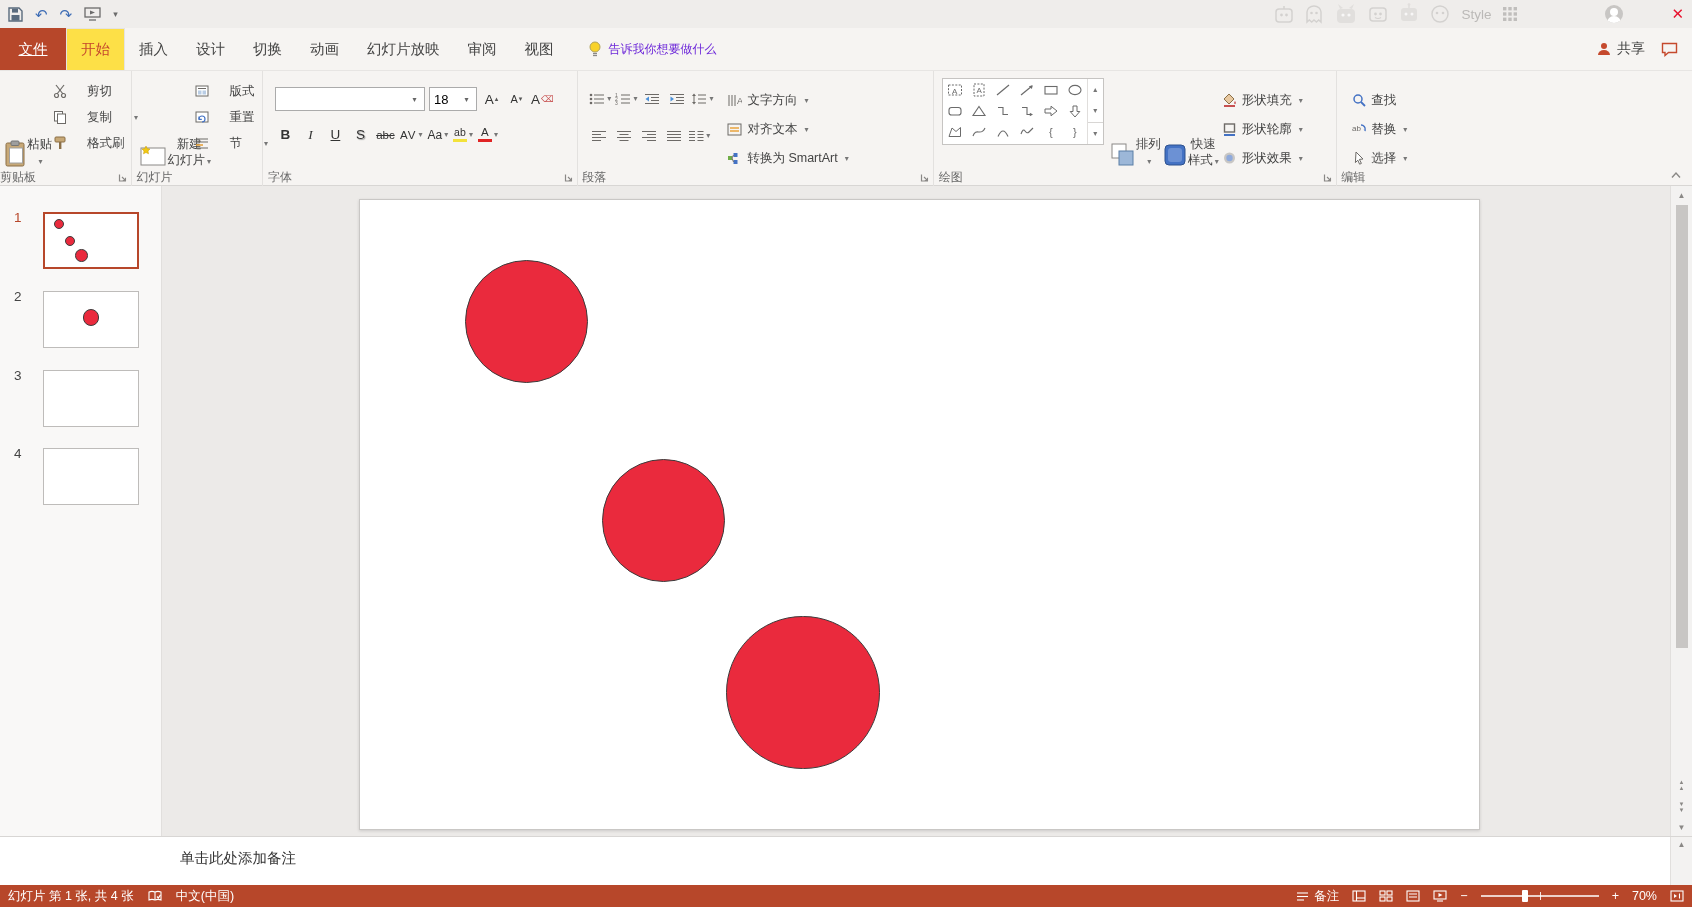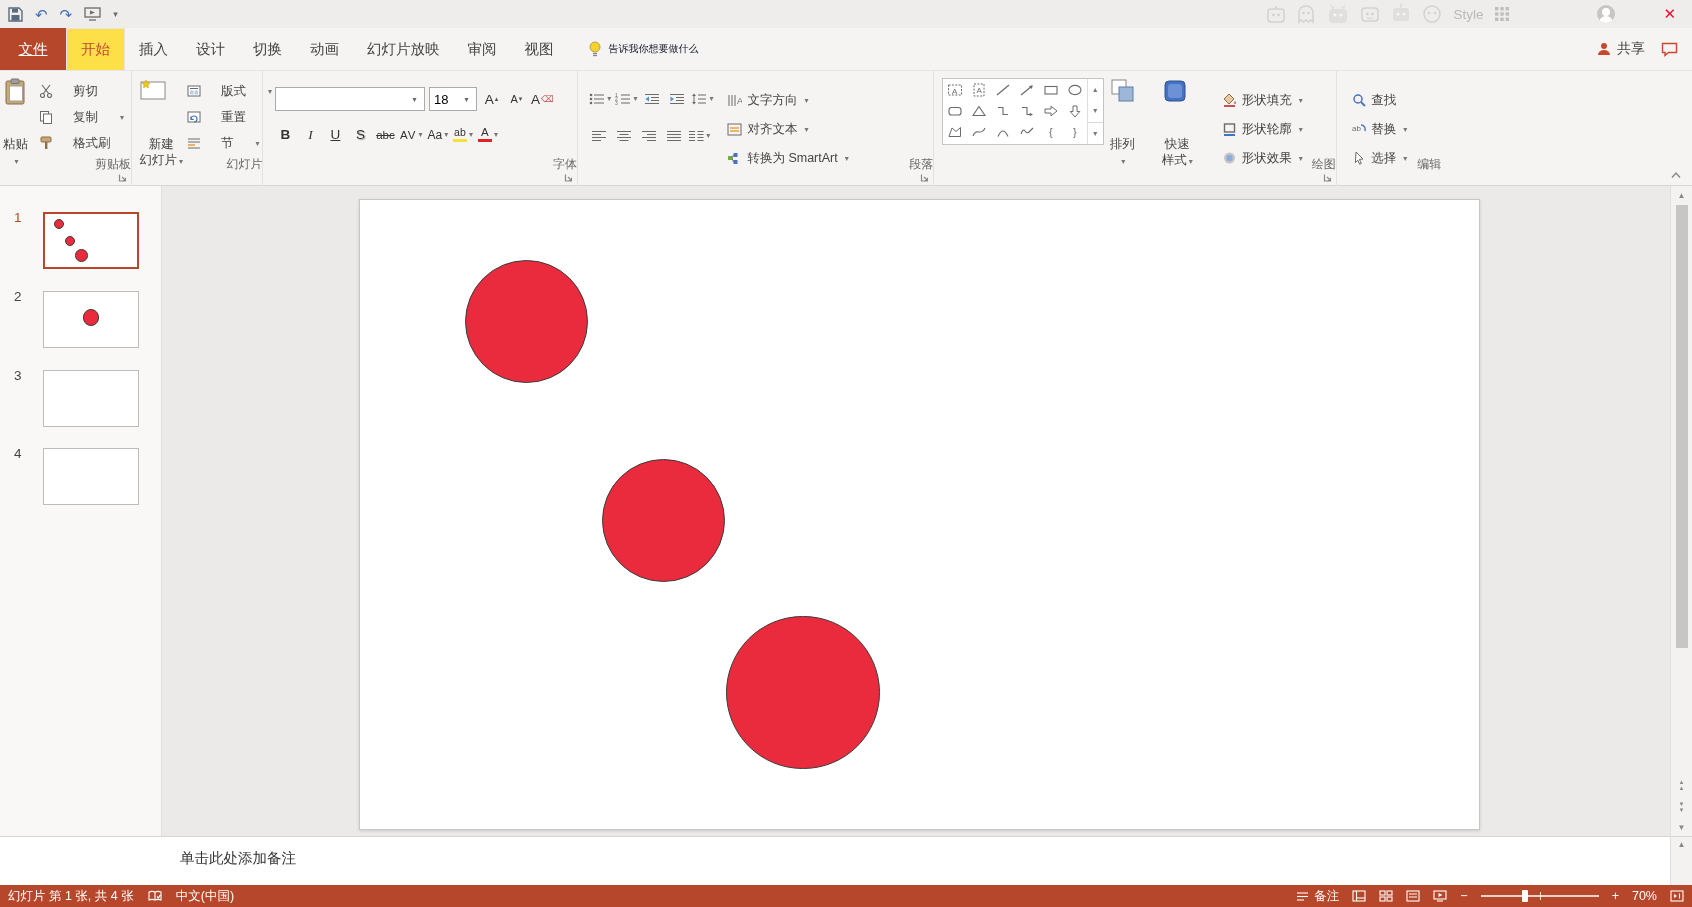--- a/index.html
+++ b/index.html
@@ -7,54 +7,54 @@
     font-family:"Liberation Sans","DejaVu Sans",sans-serif; background:#F6F4F2; }
   :root { --accent:#B7472A; --tab-accent:#C5492D; --circle-fill:#EA2A3D; --circle-stroke:#3C3C3C; }
   .app { position:relative; width:1692px; height:907px; background:#F6F4F2; }
 
   
   .titlebar { position:absolute; top:0; left:0; right:0; height:28px; background:#EFEDEB; }
   .qat { position:absolute; left:8px; top:0; height:28px; display:flex; align-items:center; gap:12px; }
   .qat-ic { font-size:15px; color:#3E6DB5; line-height:1; }
   .win-title { position:absolute; left:50%; top:0; transform:translateX(-50%); height:28px;
     display:flex; align-items:center; font-size:13.5px; color:#8A8886; white-space:nowrap; }
-  .tb-right { position:absolute; right:10px; top:0; height:28px; display:flex; align-items:center; }
+  .tb-right { position:absolute; right:2px; top:0; height:28px; display:flex; align-items:center; }
   .sticker { opacity:.6; margin-left:8px; }
   .style-label { font-size:13.5px; color:#BBB9B7; margin-left:10px; }
   .grid-ic { margin-left:12px; opacity:.55; }
   .avatar { width:18px; height:18px; border-radius:50%; background:#C8C6C4; margin-left:88px;
     position:relative; overflow:hidden; }
   .avatar::before { content:""; position:absolute; left:5px; top:3px; width:8px; height:8px;
     border-radius:50%; background:#fff; }
   .avatar::after { content:""; position:absolute; left:2px; top:11px; width:14px; height:9px;
     border-radius:7px 7px 0 0; background:#fff; }
   .close-x { margin-left:42px; color:#E8112D; font-weight:bold; font-size:15px; padding:0 6px; }
 
   
   .tabrow { position:absolute; top:28px; left:0; right:0; height:43px; background:#F6F4F2;
     display:flex; align-items:stretch; border-bottom:1px solid #E7E5E3; }
   .tab-file { width:66px; background:var(--accent); color:#fff; display:flex;
     align-items:center; justify-content:center; font-size:14.5px;text-decoration:underline; }
   .tab { padding:0 14px; display:flex; align-items:center; font-size:14.5px; color:#444; }
   .tab.active { background:#fde047; color:var(--tab-accent); border:1px solid #E5E3E1; border-bottom:none; }
-  .tellme { display:flex; align-items:center; gap:7px; margin-left:20px; font-size:10px; color:#0f172a;justify-content:space-between; }
+  .tellme { display:flex; align-items:center; gap:7px; margin-left:20px; font-size:12px; color:#6d28d9;justify-content:space-between; }
   .share-btn { margin-left:auto; display:flex; align-items:center; gap:6px; font-size:14px;
     color:#444; padding-right:16px; }
   .comment-btn { display:flex; align-items:center; padding-right:14px; }
 
   
   .ribbon { position:absolute; top:71px; left:0; right:0; height:115px; background:#F6F4F2;
     border-bottom:1px solid #D8D6D4; white-space:nowrap; }
   .grp { position:relative; display:inline-block; vertical-align:top; height:115px;
     border-right:1px solid #E3E1DF; padding:4px 3px 18px 3px; }
-  .grp-label { position:absolute; bottom:13px; left:0; right:0; text-align:right;
+  .grp-label { position:absolute; bottom:0; left:0; right:0; text-align:left;
     font-size:12px; color:#696969; }
   .launcher { position:absolute; right:3px; bottom:3px; }
   .grp-content { display:flex; height:93px; align-items:flex-start; }
-  .bigbtn { display:flex; flex-direction:column; align-items:flex-start; height:93px;
+  .bigbtn { display:flex; flex-direction:row; align-items:flex-end; height:93px;
     padding-top:3px; cursor:default; }
   .bigbtn-label { margin-top:auto; font-size:12.5px; color:#444; text-align:center; line-height:1.3; }
   .smallcol { display:flex; flex-direction:column; padding-top:3px; }
   .smallbtn { display:flex; align-items:center; gap:20px; height:26px; font-size:12.5px;
     color:#444; padding:0 4px; }
   .caret { font-size:8px; color:#777; margin-left:2px; }
   .ic { display:inline-flex; align-items:center; justify-content:center; }
 
   .fontrow { display:flex; align-items:center; gap:4px; }
   .combo { height:24px; border:1px solid #ABABAB; background:#fff; display:flex; align-items:center; }

